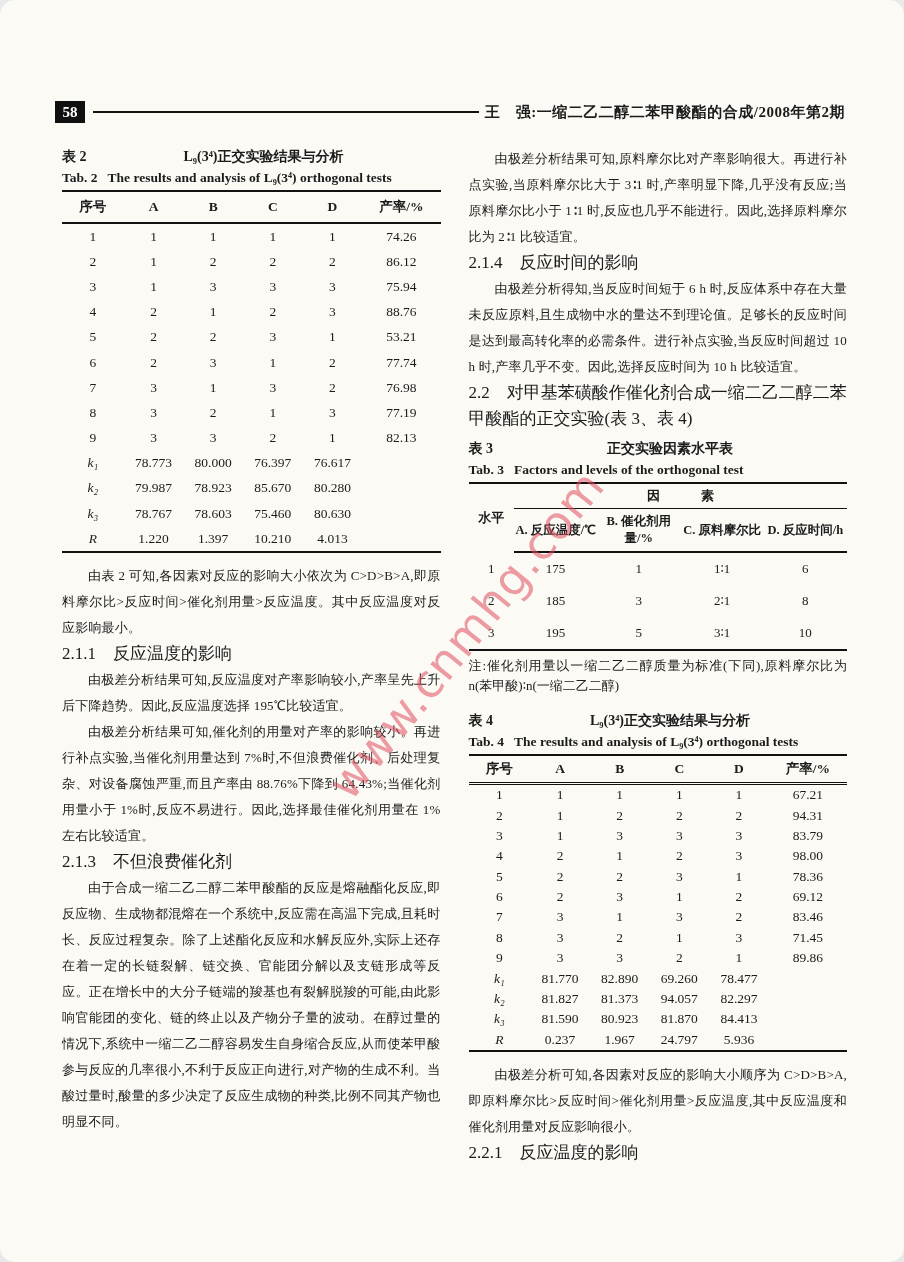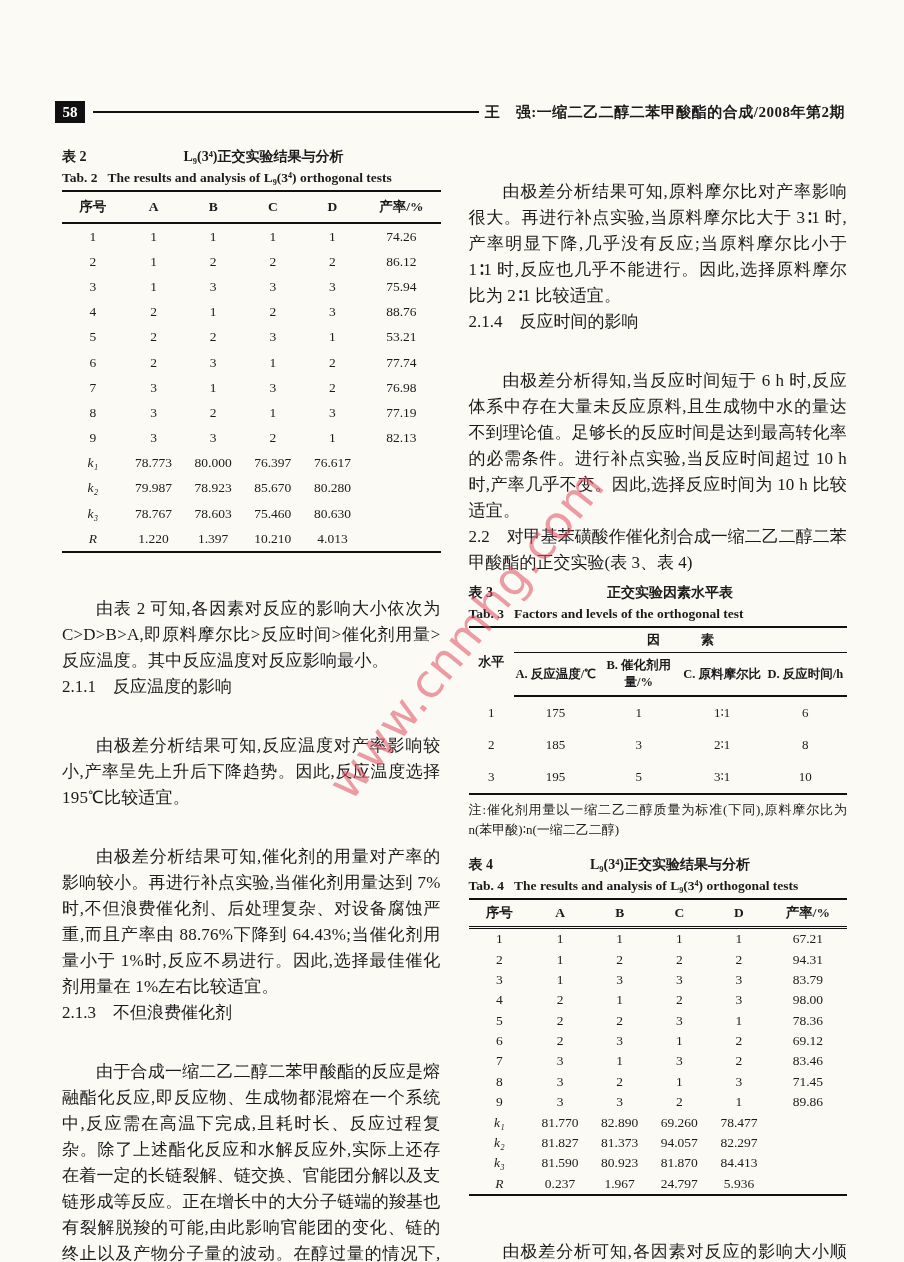--- a/index.html
+++ b/index.html
@@ -1,43 +1,43 @@
 <!DOCTYPE html>
 <html><head>
 <meta charset="utf-8">
 <style>
   * { margin:0; padding:0; box-sizing:border-box; }
   html,body { background:#e9e9e9; }
   .page {
     position:relative; width:904px; height:1262px; margin:0 auto;
     background:#fbfaf5; color:#1b1b1b; overflow:hidden;
     font-family:"Liberation Serif", serif;
+    border-radius:15px;
   }
   
   .page-head {
     position:absolute; top:100px; left:55px; right:59px; height:24px;
     display:flex; align-items:center;
   }
   .page-num {
     background:#101010; color:#fff; font-weight:bold; font-size:15px;
     width:30px; height:22px; line-height:22px; text-align:center; flex:0 0 auto;
   }
   .head-rule { flex:1 1 auto; border-top:2.5px solid #111; margin:0 6px 0 8px; }
   .head-title { flex:0 0 auto; font-weight:bold; font-size:15px; letter-spacing:0.5px; }
   
   .cols {
     position:absolute; top:146px; left:62px; right:57px; bottom:0;
     display:flex; gap:28px;justify-content:flex-end;
   }
   .col { width:50%; }
   
   .para {
-    font-size:17px; line-height:26px; text-align:justify; text-indent:2em;
+    font-size:13px; line-height:26px; text-align:justify; text-indent:2em;
     letter-spacing:0.2px;
-    margin-top:33px;
   }
   .sec-head { font-size:17px; line-height:26px; text-align:left; }
   .sec-head.bold { font-weight:normal; }
   
   .cap { display:flex; font-weight:bold; font-size:14px; line-height:21px; }
   .cap .cap-label { flex:0 0 auto; }
   .cap .cap-title { flex:1 1 auto; text-align:center; }
   .cap-en { font-weight:bold; font-size:13.5px; line-height:21px; margin-bottom:2px; }
   .cap-en .en-label { margin-right:10px; }
   

